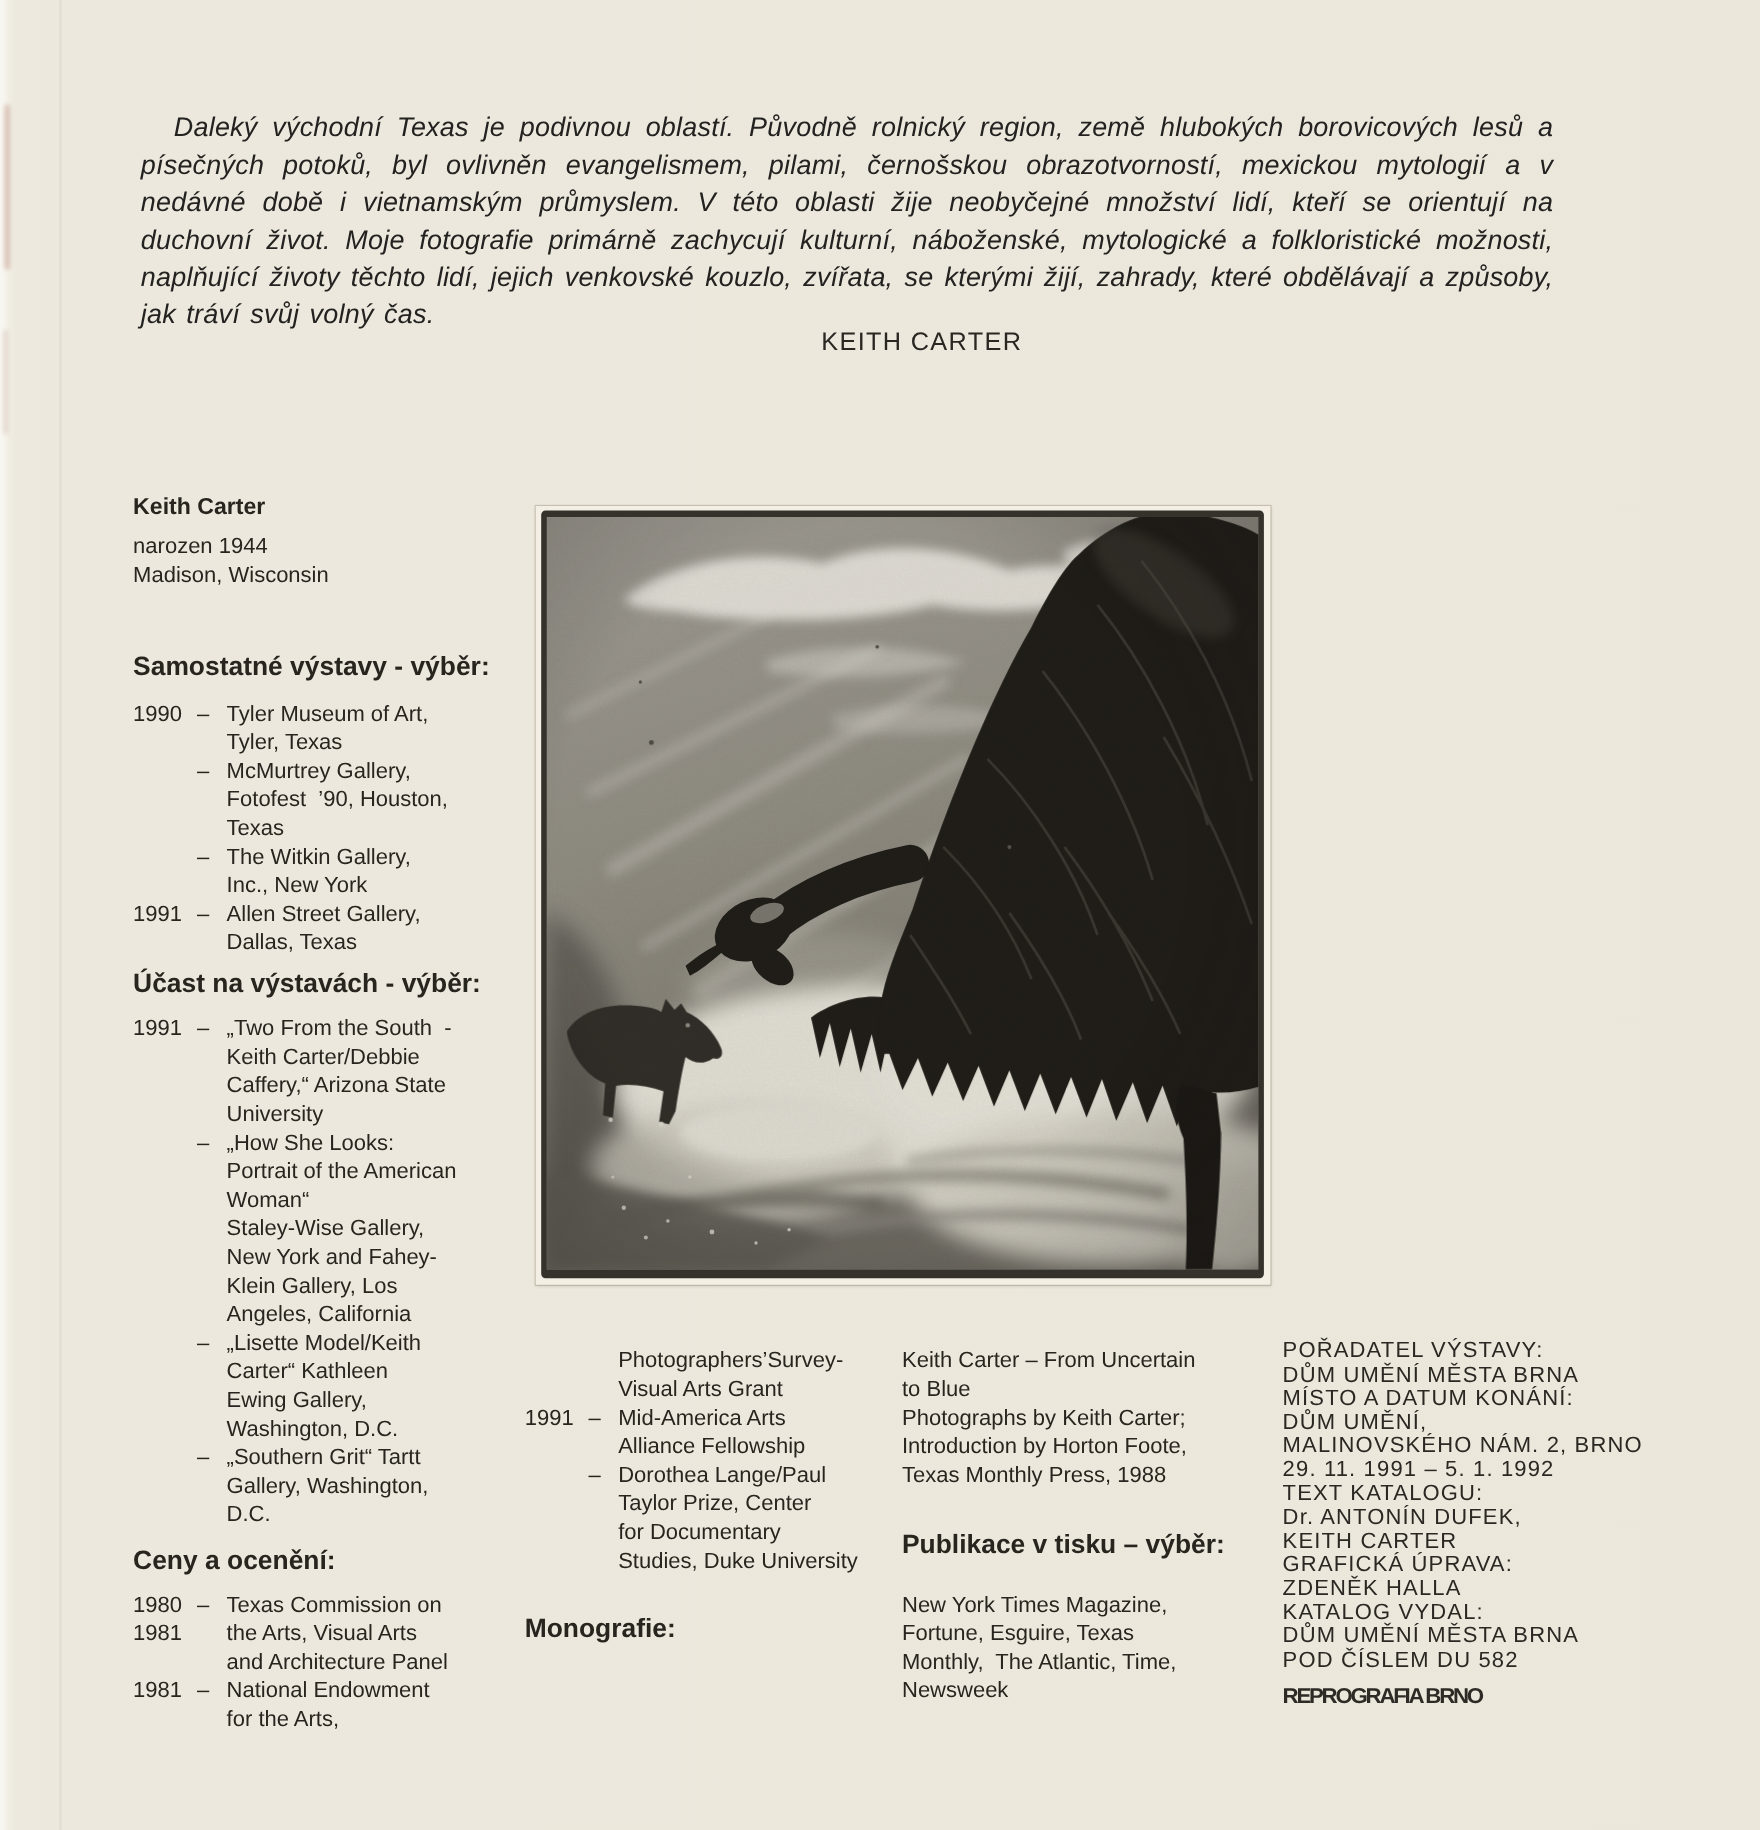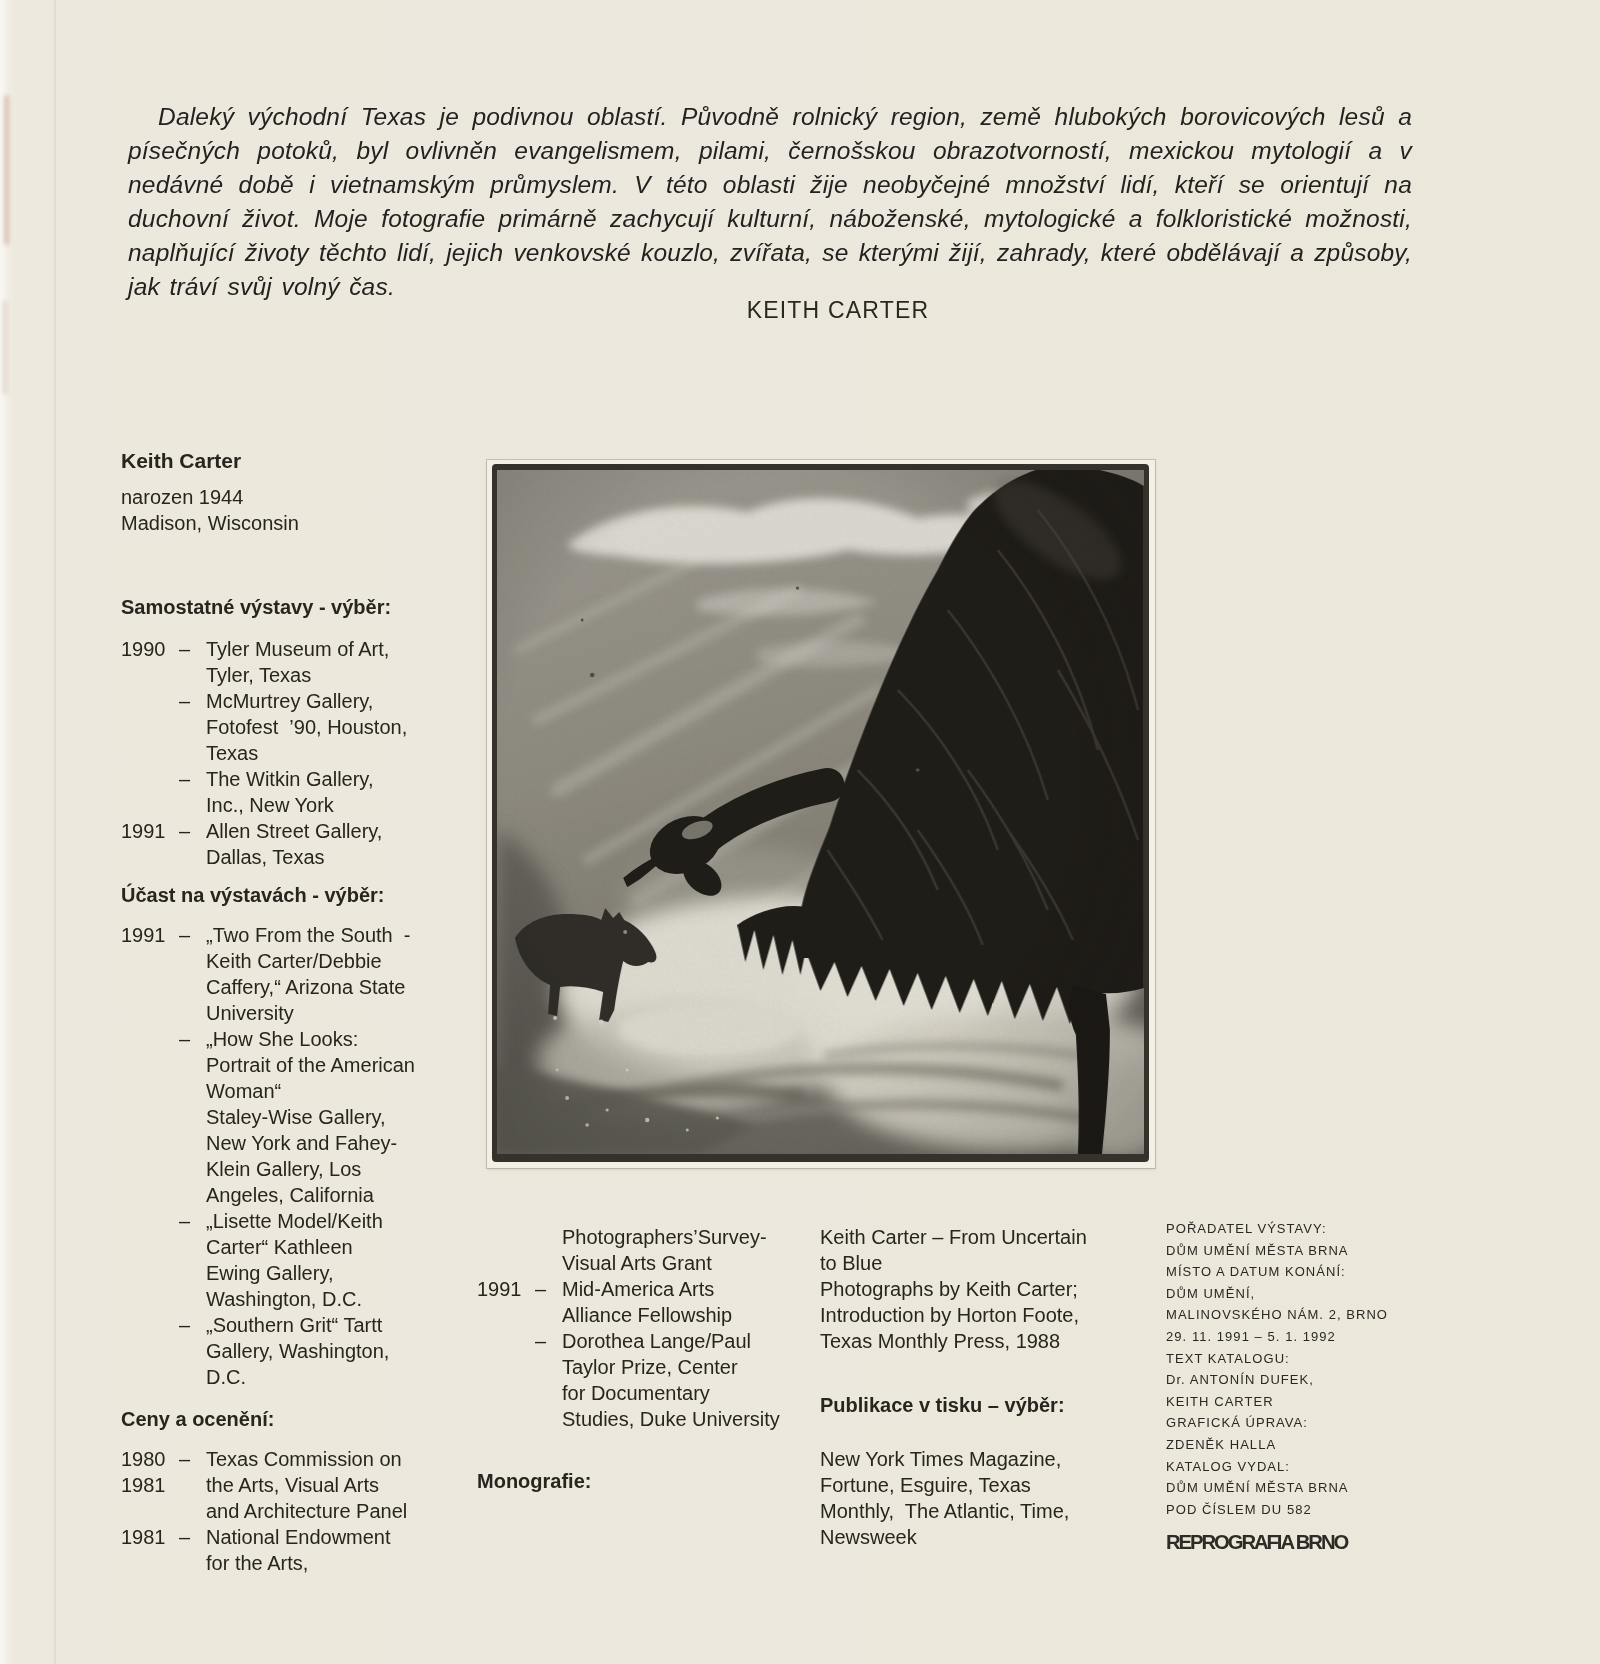--- a/index.html
+++ b/index.html
@@ -39,33 +39,33 @@
 
   
   .col{position:absolute;font-size:20px;line-height:26px;color:#28251f;}
   .col .ln{white-space:pre;}
   .col1{left:121px;top:448px;width:340px;}
   .col2{left:477px;top:1224px;width:310px;}
   .col3{left:820px;top:1224px;width:320px;}
   .col4{left:1166px;top:1218px;width:290px;}
 
   .bio-name{font-weight:bold;font-size:21px;margin-bottom:10px;}
-  .h{font-weight:bold;font-size:20px;}
+  .h{font-weight:bold;font-size:24px;}
   .h-solo{margin-top:58px;margin-bottom:16px;}
   .h-group{margin-top:12px;margin-bottom:14px;}
   .h-awards{margin-top:16px;margin-bottom:14px;}
   .h-mono{margin-top:36px;margin-bottom:22px;}
   .h-press{margin-top:38px;margin-bottom:28px;}
 
   .row{display:flex;align-items:flex-start;}
   .yr{width:58px;flex:none;white-space:pre;}
   .dash{width:27px;flex:none;white-space:pre;}
   .txt{flex:1;min-width:0;}
 
-  .caps .ln{font-size:13px;line-height:21.6px;letter-spacing:1.05px;color:#2b2823;}
+  .caps .ln{font-size:20px;line-height:21.6px;letter-spacing:1.05px;color:#2b2823;}
   .logo{
     margin-top:9px;font-size:19.5px;font-weight:bold;letter-spacing:-2px;
     transform:scaleX(1.04);transform-origin:left;color:#2e2b26;white-space:pre;
   }
 
   
   .photo{
     position:absolute;left:487px;top:460px;width:668px;height:708px;
     background:#f3efe4;padding:4px 6px 6px 5px;box-sizing:border-box;
     box-shadow:0 0 0 1px rgba(130,118,98,.32), 0 1px 3px rgba(60,50,40,.18);

